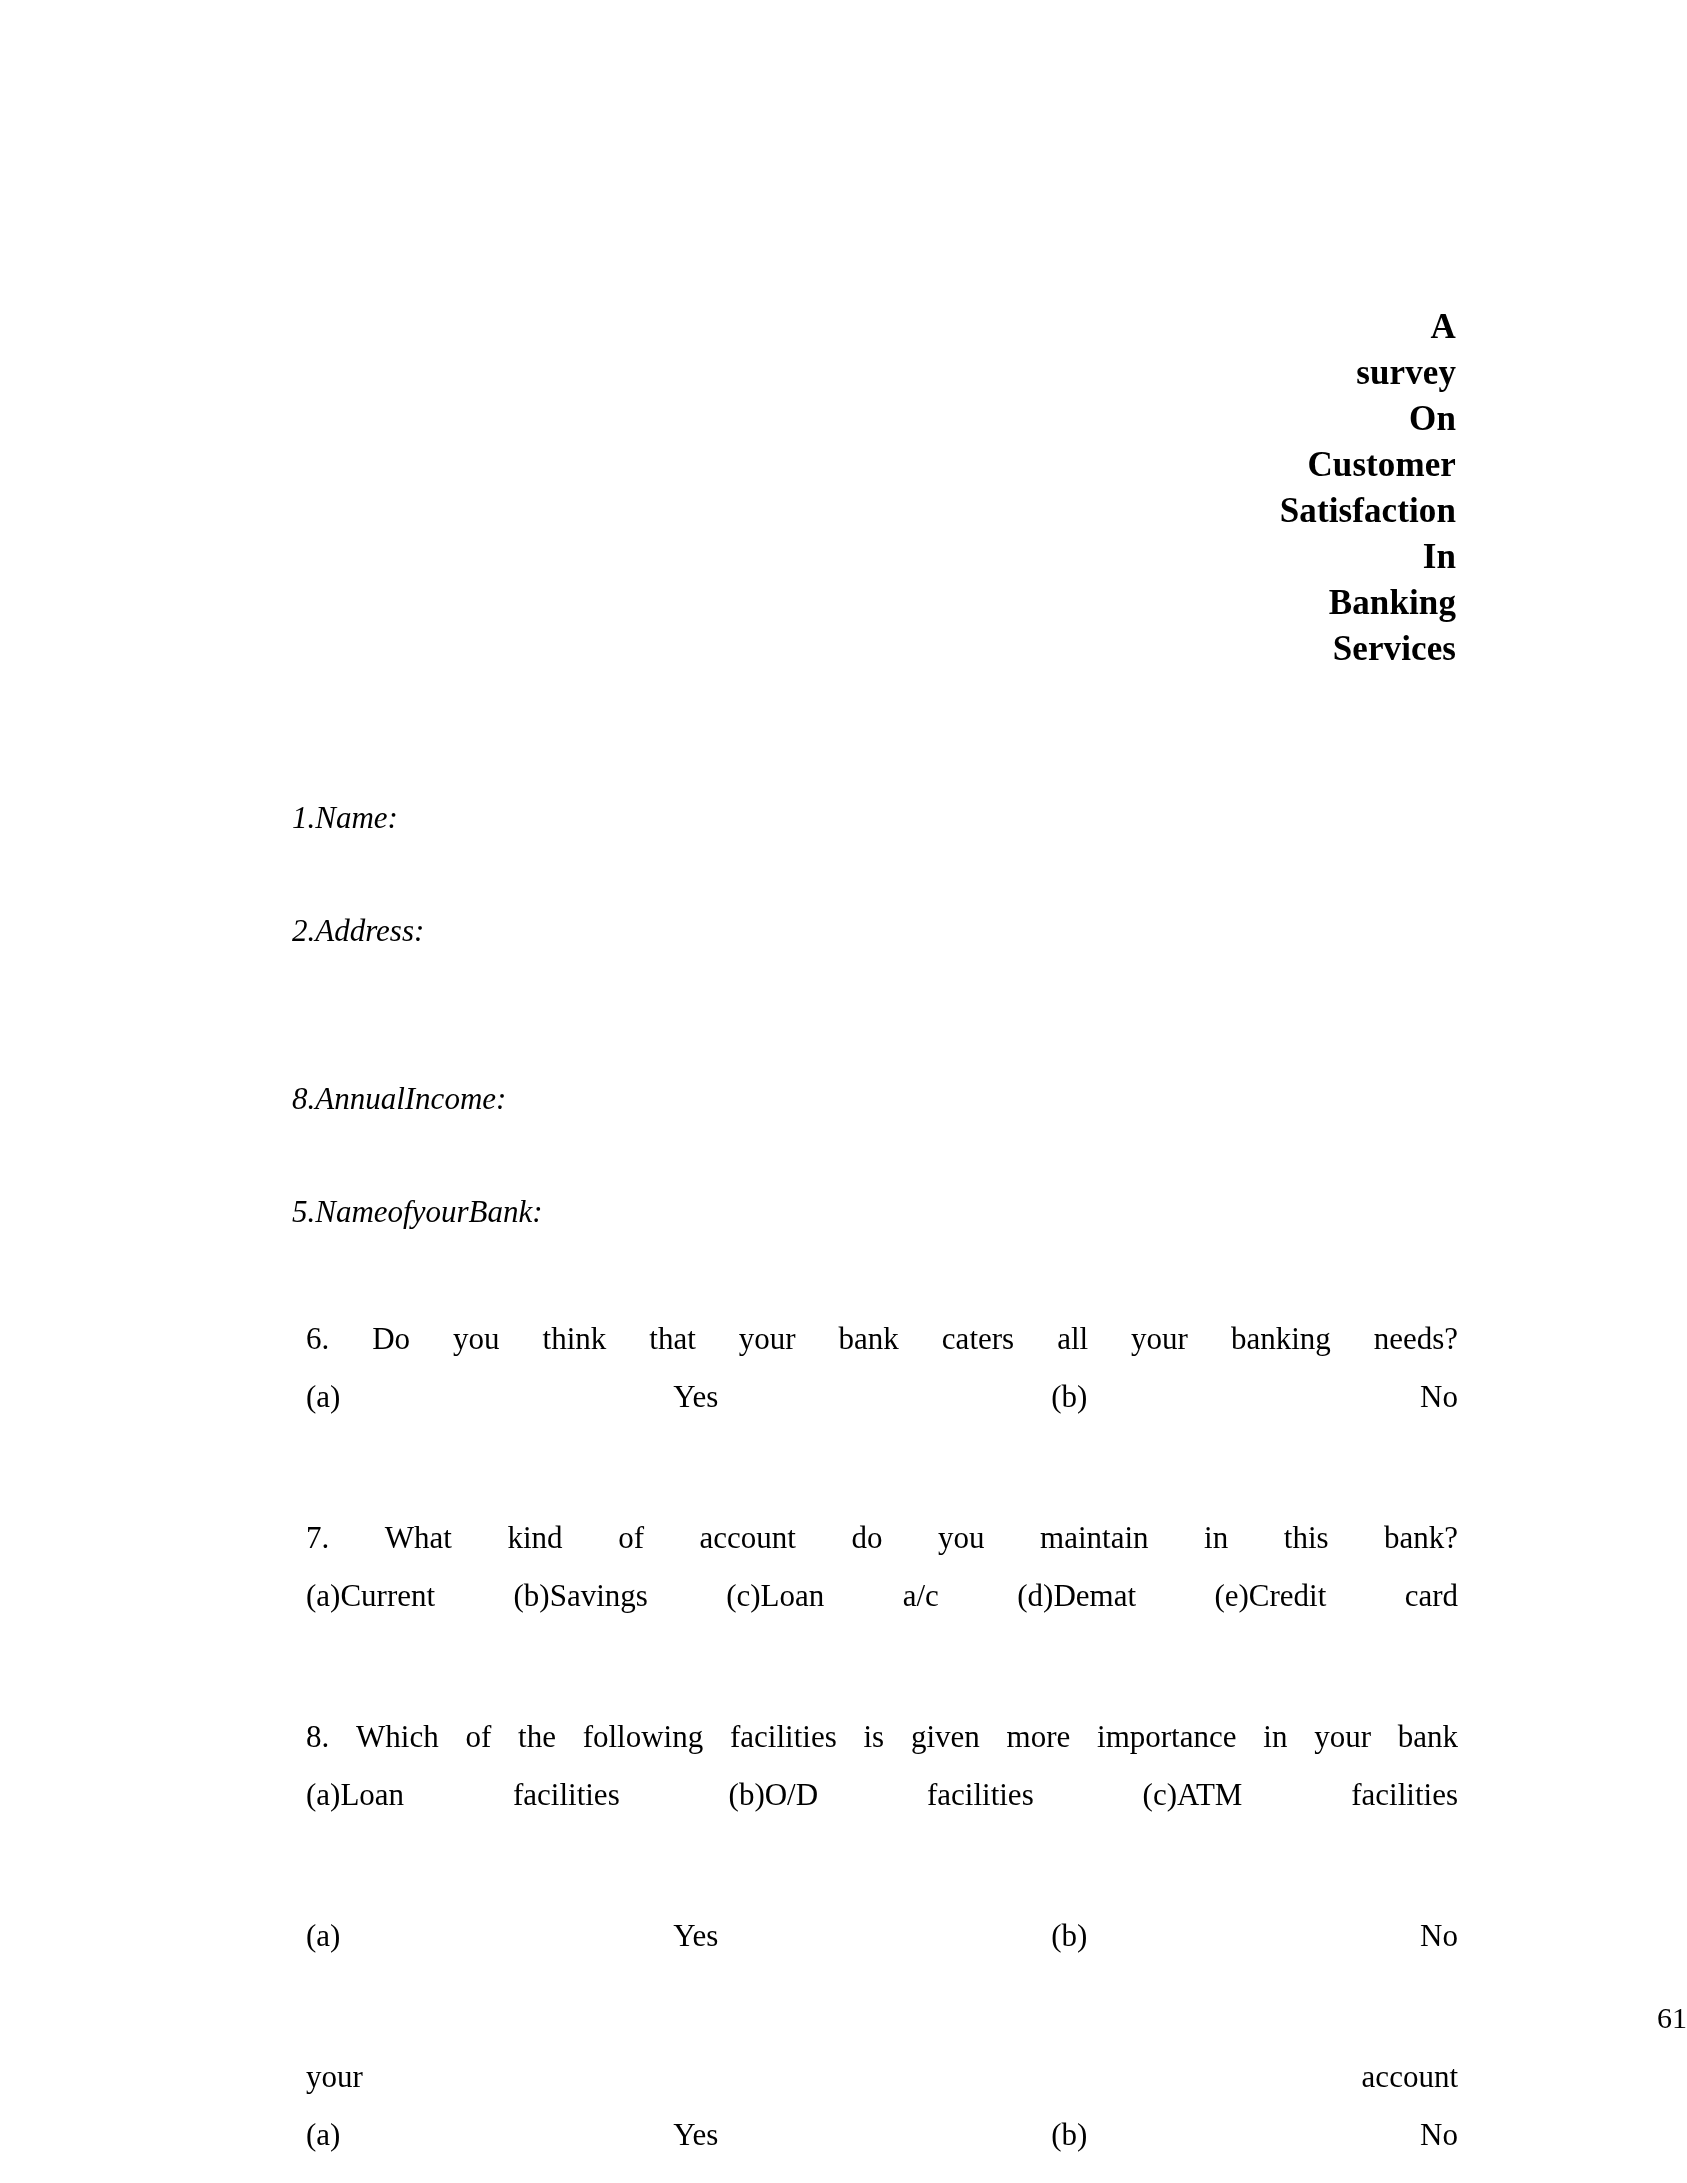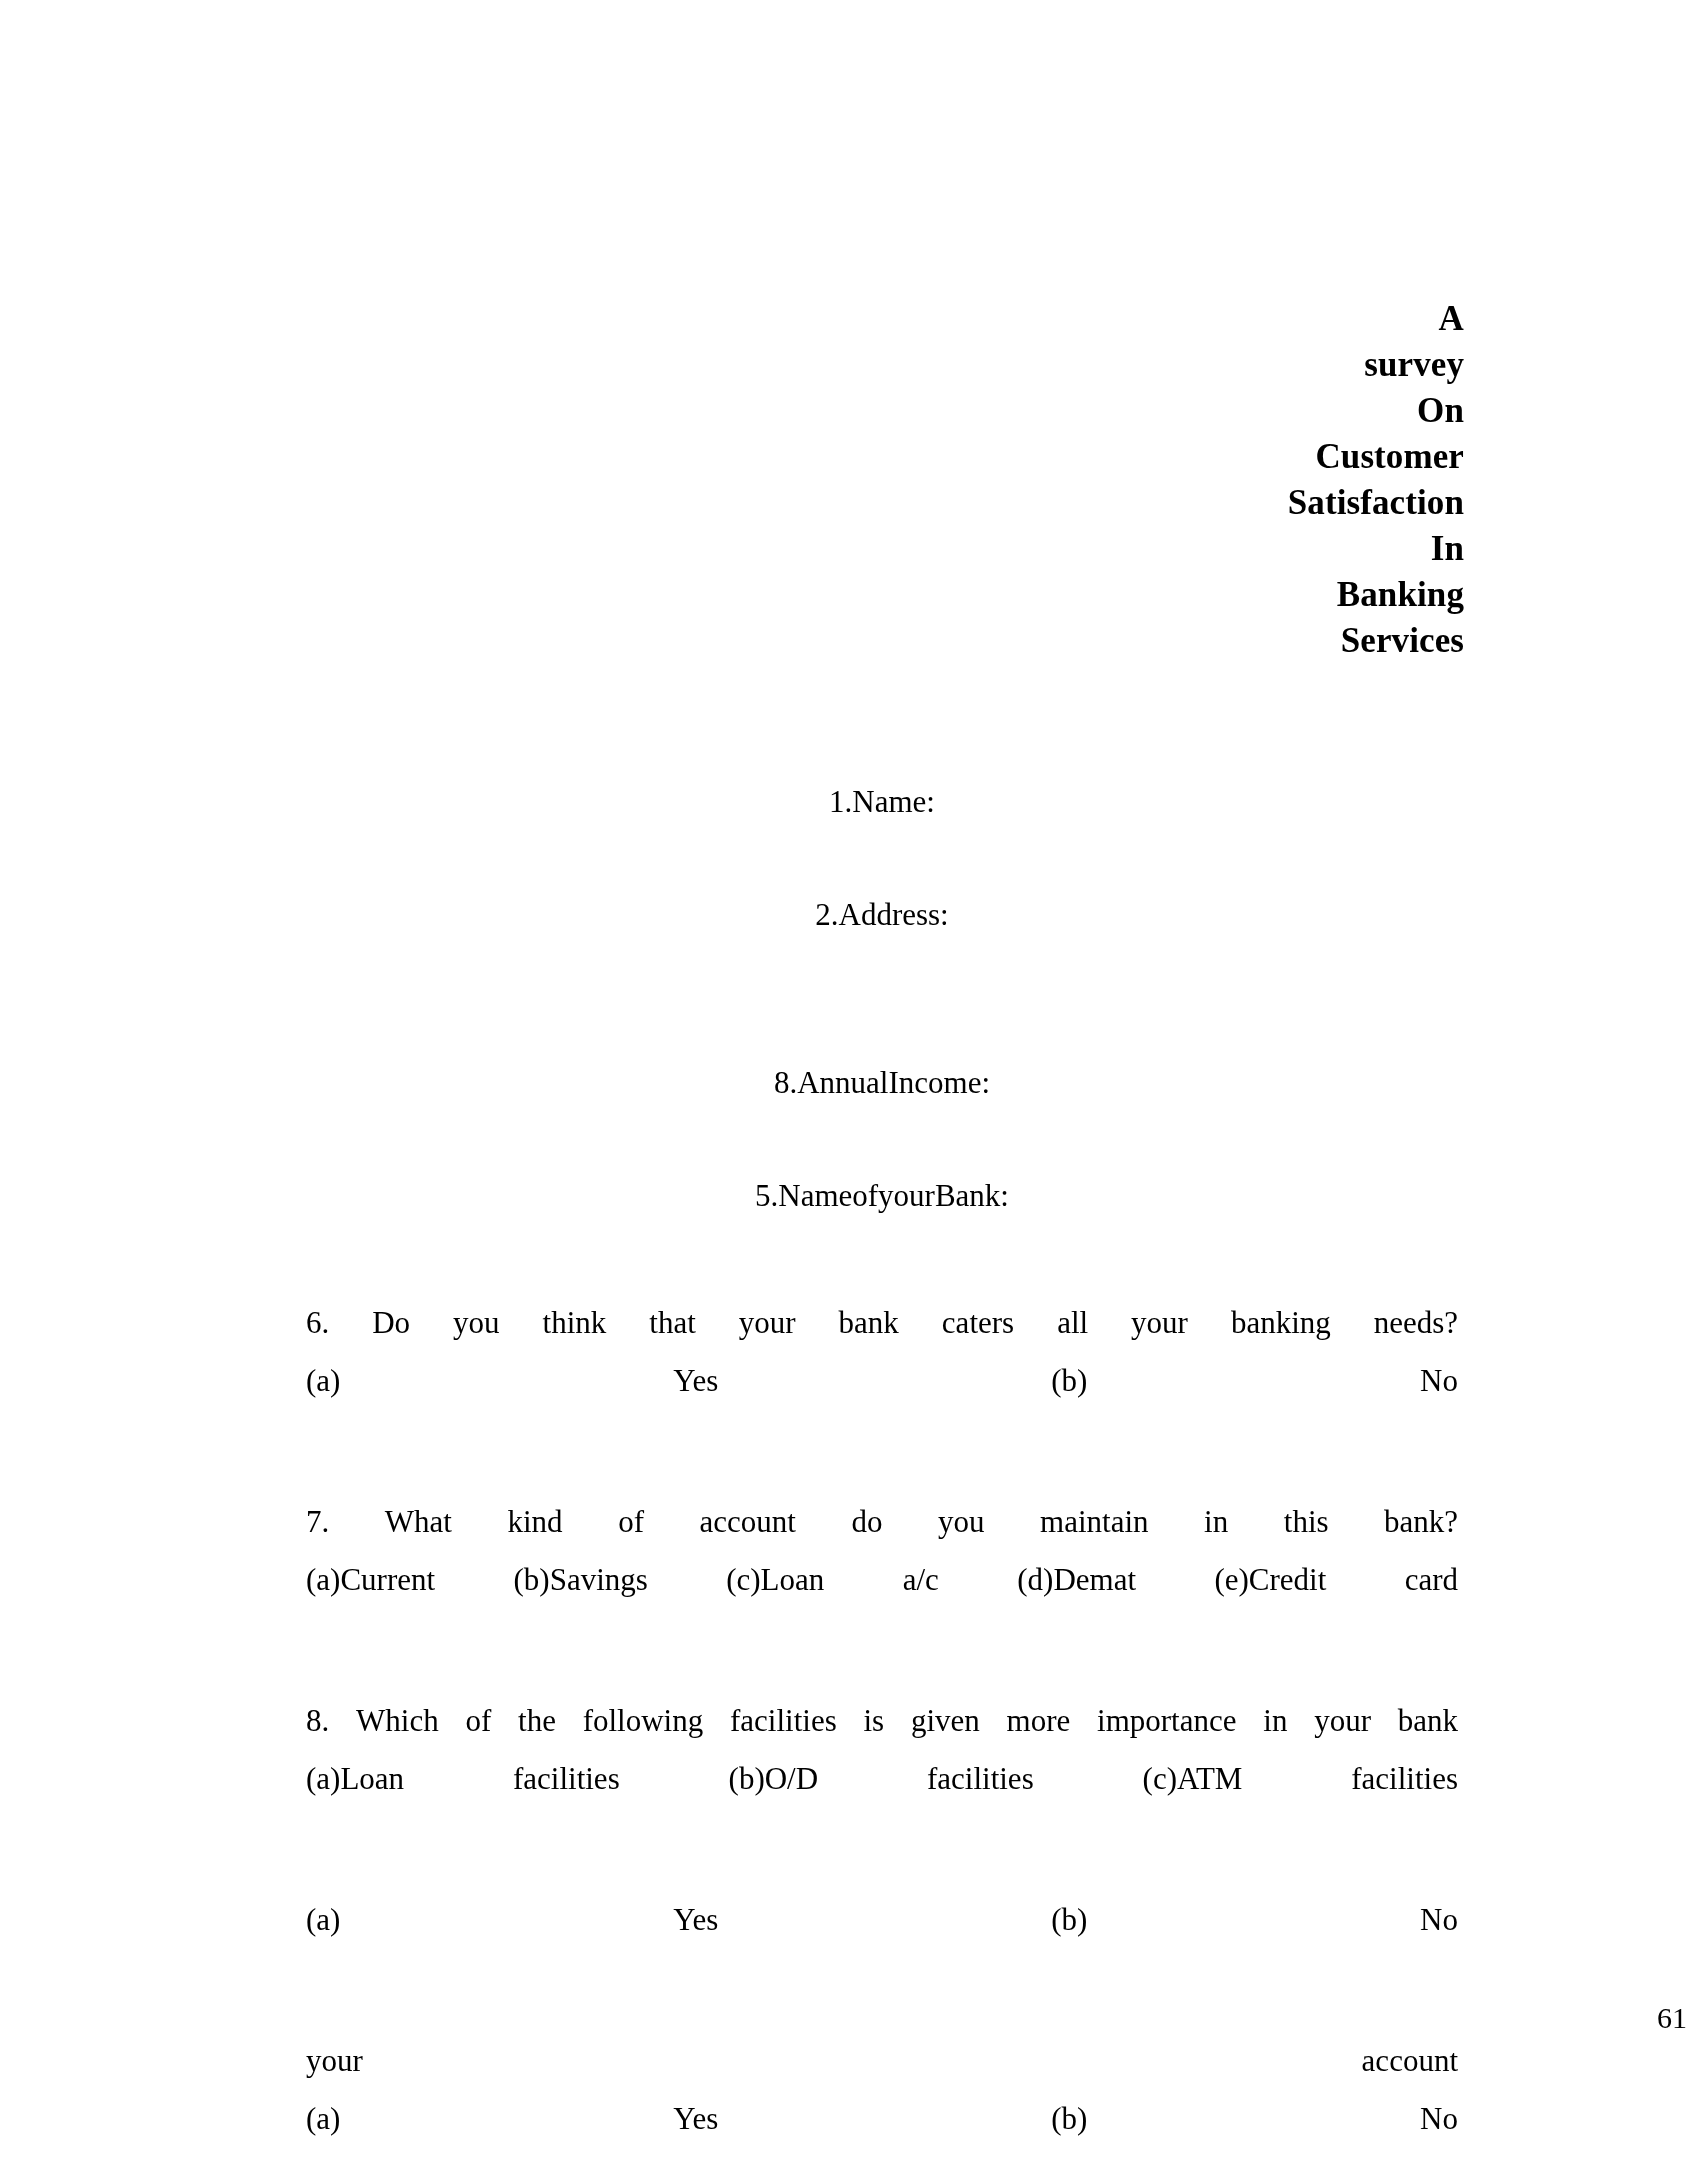--- a/index.html
+++ b/index.html
@@ -32,21 +32,21 @@
     left: 292px;
     top: 0;
     width: 1180px;
   }
 
   
   .doc-title {
     font-size: 35px;
     font-weight: bold;
     line-height: 46px;
-    margin: 8px;
+    margin: 16px;
     padding-top: 242px;
     text-align: justify;
     text-align-last: justify;
     letter-spacing: 0.1px;
     white-space: pre;
   }
   .doc-title .w { display: inline-block; }
 
   
   .q-block {
@@ -68,22 +68,23 @@
 
   
   .gap-sm  { height: 55px; }
   .gap-md  { height: 55px; }
 
   .field-line {
     font-size: 31px;
     line-height: 58px;
     height: 58px;
     margin: 0;
-    text-align: center;
+    text-align: left;
     white-space: pre;
+    font-style: italic;
   }
 
   
   .page-number {
     position: absolute;
     left: 0;
     top: 1998px;
     width: 1687px;
     text-align: right;
     font-size: 30px;

